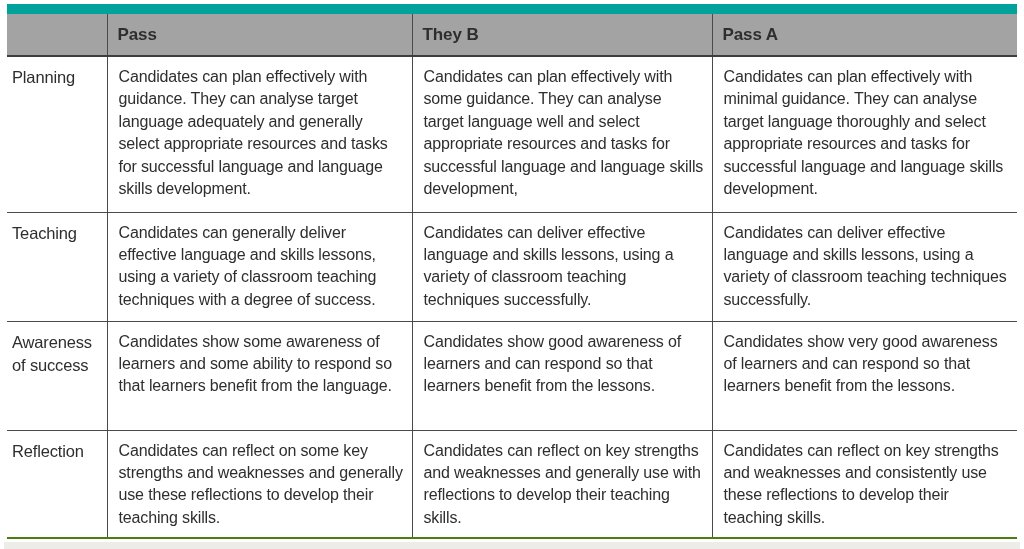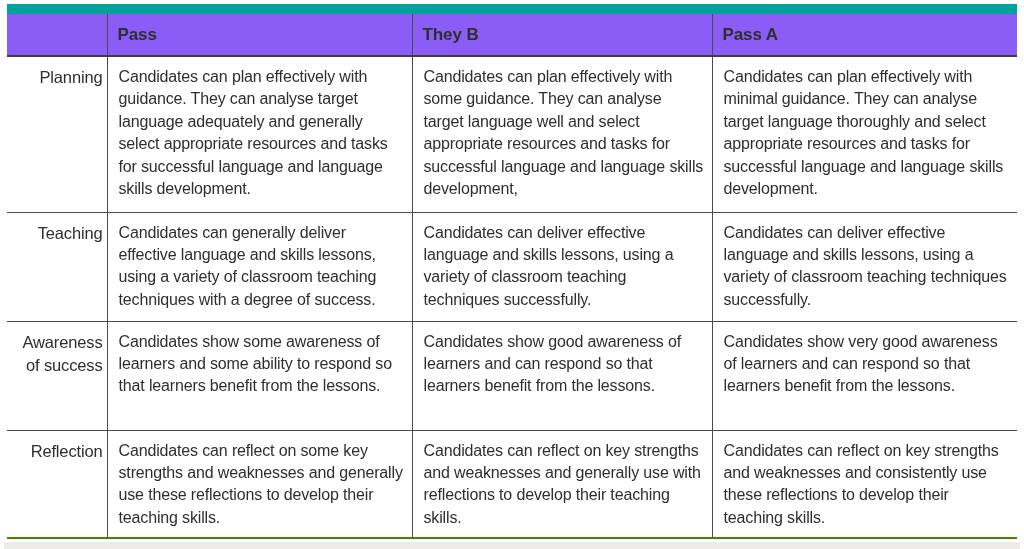--- a/index.html
+++ b/index.html
@@ -22,21 +22,21 @@
     border-collapse: collapse;
     table-layout: fixed;
     width: 1010px;
     color: #2e2e2e;
   }
   col.c0 { width: 100px; }
   col.c1 { width: 305px; }
   col.c2 { width: 300px; }
   col.c3 { width: 305px; }
   table.rubric th {
-    background: #8b5cf6;
+    background: #a3a3a3;
     text-align: left;
     font-size: 17px;
     font-weight: 600;
     padding: 0 10px;
     height: 41px;
     vertical-align: middle;
     border-bottom: 2px solid #3d3d3d;
     letter-spacing: -0.1px;
   }
   table.rubric th + th,
@@ -48,21 +48,20 @@
     font-size: 16px;
     line-height: 1.4;
     padding: 9px 8px 8px 11px;
     border-bottom: 1px solid #4a4a4a;
     letter-spacing: -0.15px;
   }
   table.rubric td.rowlabel {
     padding-left: 5px;
     padding-right: 4px;
     font-size: 16.5px;
-    text-align: right;
   }
   tr.r0 { height: 156px; }
   tr.r1 { height: 109px; }
   tr.r2 { height: 109px; }
   tr.r3 { height: 102px; }
   table.rubric tbody tr:last-child td {
     border-bottom: 2px solid #4d7c0f;
   }
   .footer-band {
     margin: 3px 4px 0 4px;
@@ -98,21 +97,21 @@
         <td>Candidates can plan effectively with minimal guidance. They can analyse target language thoroughly and select appropriate resources and tasks for successful language and language skills development.</td>
       </tr>
       <tr class="r1">
         <td class="rowlabel">Teaching</td>
         <td>Candidates can generally deliver effective language and skills lessons, using a variety of classroom teaching techniques with a degree of success.</td>
         <td>Candidates can deliver effective language and skills lessons, using a variety of classroom teaching techniques successfully.</td>
         <td>Candidates can deliver effective language and skills lessons, using a variety of classroom teaching techniques successfully.</td>
       </tr>
       <tr class="r2">
         <td class="rowlabel">Awareness of success</td>
-        <td>Candidates show some awareness of learners and some ability to respond so that learners benefit from the lessons.</td>
+        <td>Candidates show some awareness of learners and some ability to respond so that learners benefit from the language.</td>
         <td>Candidates show good awareness of learners and can respond so that learners benefit from the lessons.</td>
         <td>Candidates show very good awareness of learners and can respond so that learners benefit from the lessons.</td>
       </tr>
       <tr class="r3">
         <td class="rowlabel">Reflection</td>
         <td>Candidates can reflect on some key strengths and weaknesses and generally use these reflections to develop their teaching skills.</td>
         <td>Candidates can reflect on key strengths and weaknesses and generally use with reflections to develop their teaching skills.</td>
         <td>Candidates can reflect on key strengths and weaknesses and consistently use these reflections to develop their teaching skills.</td>
       </tr>
     </tbody>

